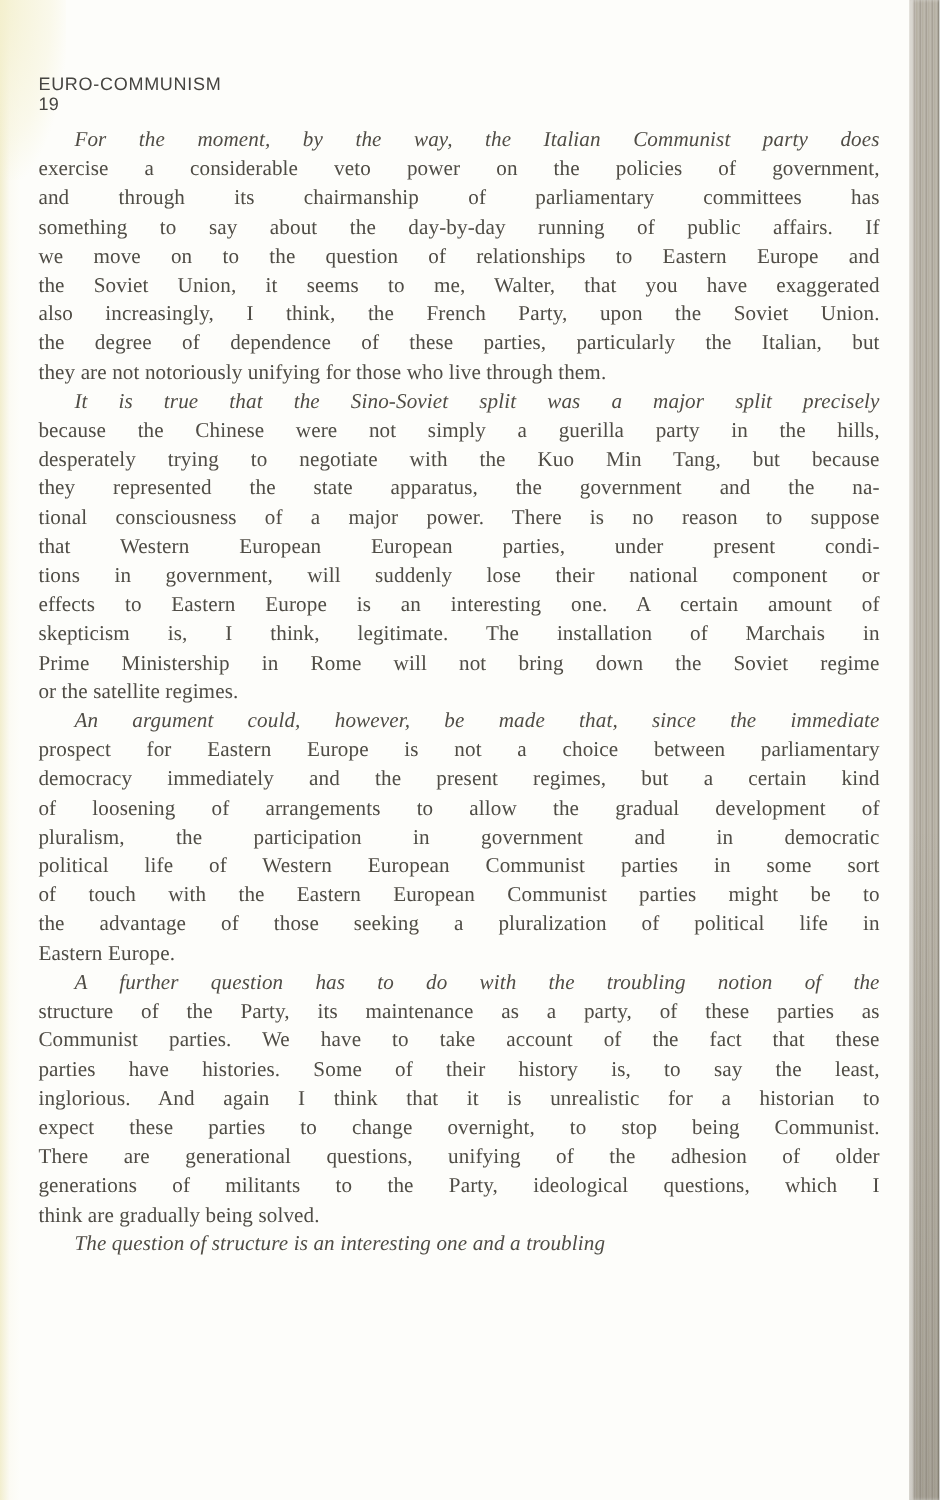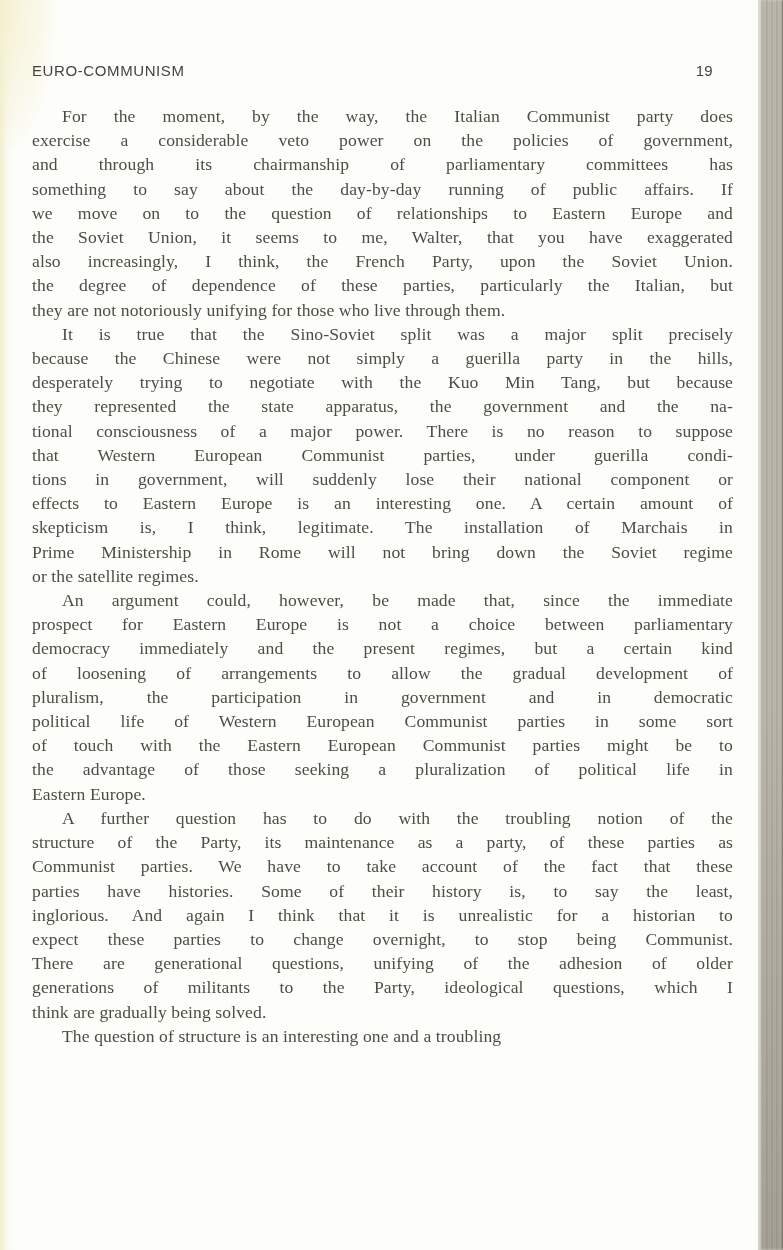--- a/index.html
+++ b/index.html
@@ -34,35 +34,35 @@
       repeating-linear-gradient(90deg,
         #cbc7bd 0px, #aea899 1px,
         #c2beb4 2px, #b6b1a6 3px,
         var(--edge-dark) 4px, #bdb8ae 5px);
     box-shadow: inset 3px 0 3px rgba(255,255,255,.55), inset -1px 0 1px rgba(70,65,55,.35);
   }
   .header{
     position:absolute;left:32px;top:62px;width:681px;
     display:flex;justify-content:space-between;align-items:baseline;
     font-family:"Liberation Sans", sans-serif;
-    font-size:15px;color:var(--header-ink);
+    font-size:15px;color:var(--header-ink);flex-direction:column;
   }
   .running-title{letter-spacing:.6px;}
   .page-number{letter-spacing:.3px;}
   .body-text{
     position:absolute;left:32px;top:104px;width:701px;
     font-size:17.6px;line-height:24.2px;color:var(--ink);
     letter-spacing:.1px;
   }
   .para{margin:0;}
   .line{
     text-align:justify;
     text-align-last:justify;
   }
-  .line.first{text-indent:30px;}
+  .line.first{text-indent:30px;font-style:italic;}
   .line.last{text-align-last:left;}
 </style>
 </head>
 <body>
 
 <div class="scan">
   <div class="left-cream"></div>
   <div class="left-cream-top"></div>
   <div class="page-edges"></div>
 
@@ -82,21 +82,21 @@
         <div class="line">also increasingly, I think, the French Party, upon the Soviet Union.</div>
         <div class="line">the degree of dependence of these parties, particularly the Italian, but</div>
         <div class="line last">they are not notoriously unifying for those who live through them.</div>
       </div>
       <div class="para">
         <div class="line first">It is true that the Sino-Soviet split was a major split precisely</div>
         <div class="line">because the Chinese were not simply a guerilla party in the hills,</div>
         <div class="line">desperately trying to negotiate with the Kuo Min Tang, but because</div>
         <div class="line">they represented the state apparatus, the government and the na-</div>
         <div class="line">tional consciousness of a major power. There is no reason to suppose</div>
-        <div class="line">that Western European Communist parties, under guerilla condi-</div>
+        <div class="line">that Western European European parties, under present condi-</div>
         <div class="line">tions in government, will suddenly lose their national component or</div>
         <div class="line">effects to Eastern Europe is an interesting one. A certain amount of</div>
         <div class="line">skepticism is, I think, legitimate. The installation of Marchais in</div>
         <div class="line">Prime Ministership in Rome will not bring down the Soviet regime</div>
         <div class="line last">or the satellite regimes.</div>
       </div>
       <div class="para">
         <div class="line first">An argument could, however, be made that, since the immediate</div>
         <div class="line">prospect for Eastern Europe is not a choice between parliamentary</div>
         <div class="line">democracy immediately and the present regimes, but a certain kind</div>

